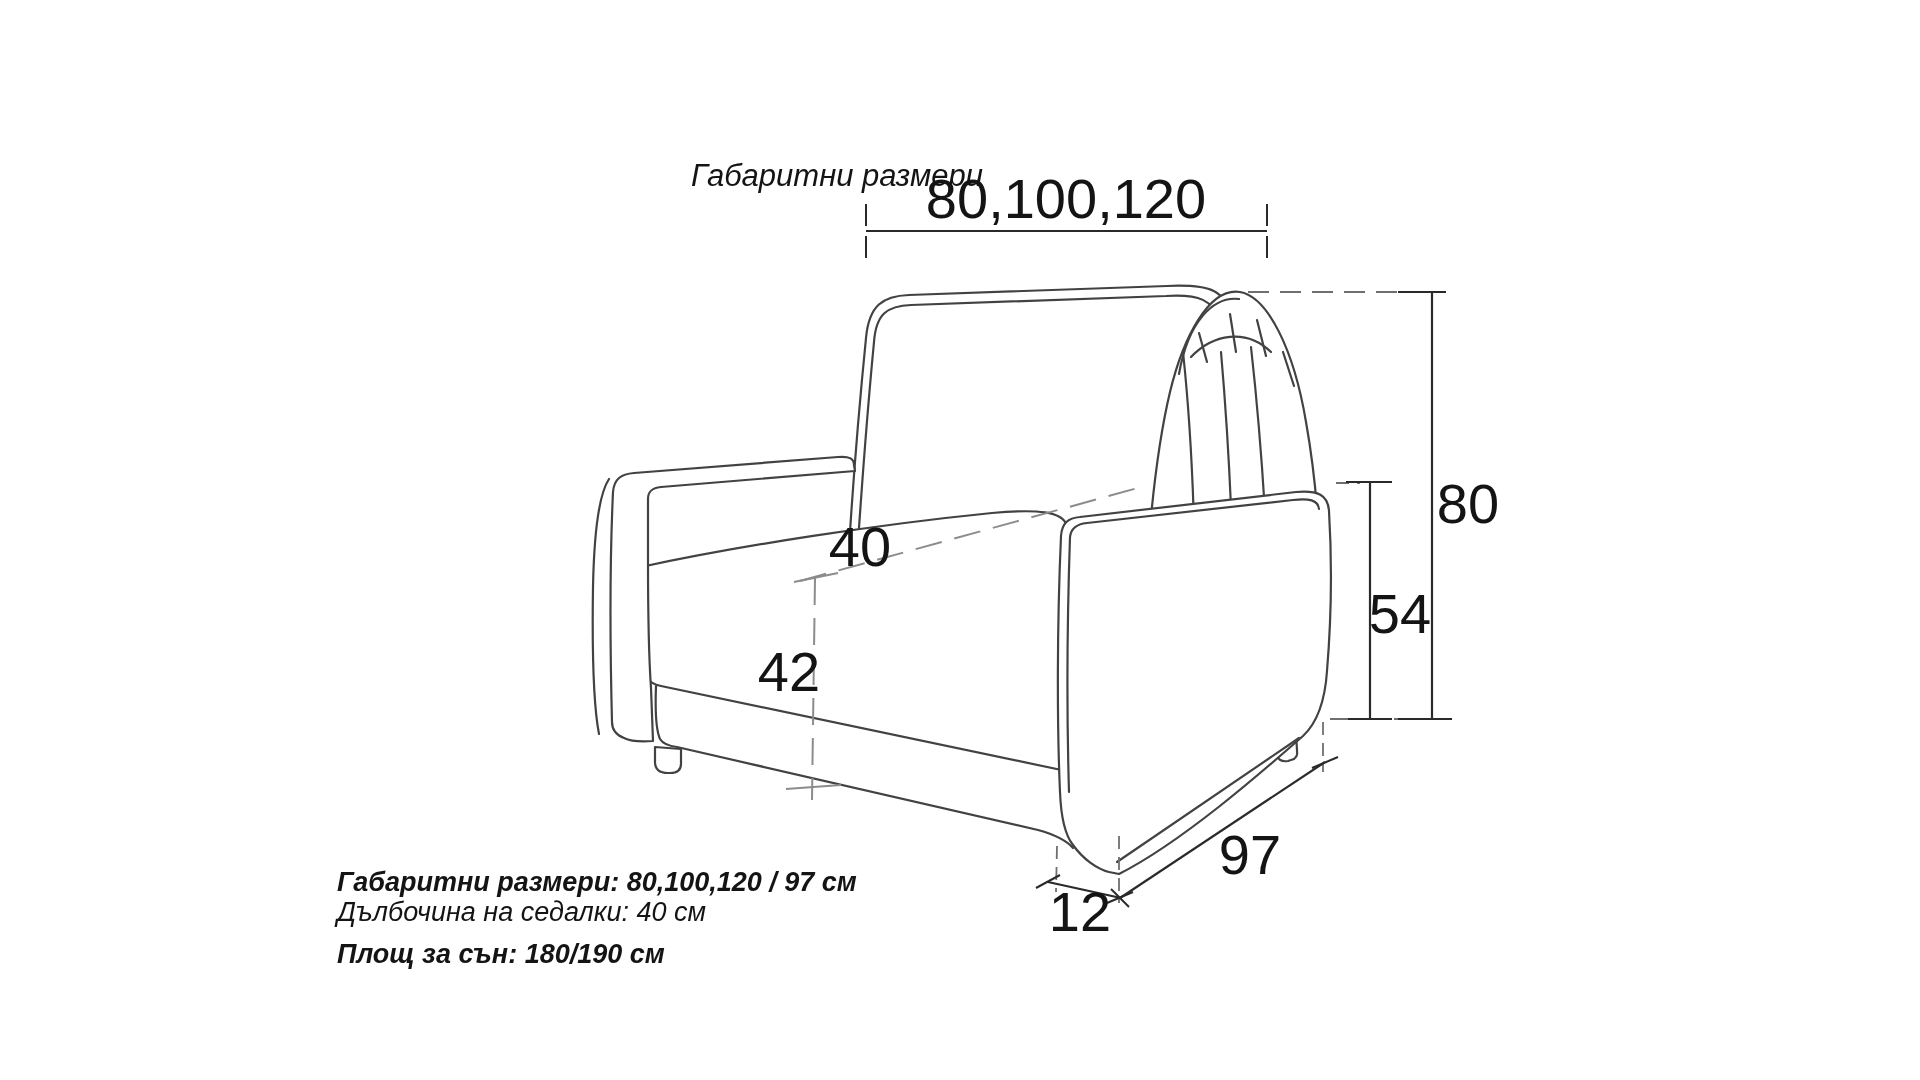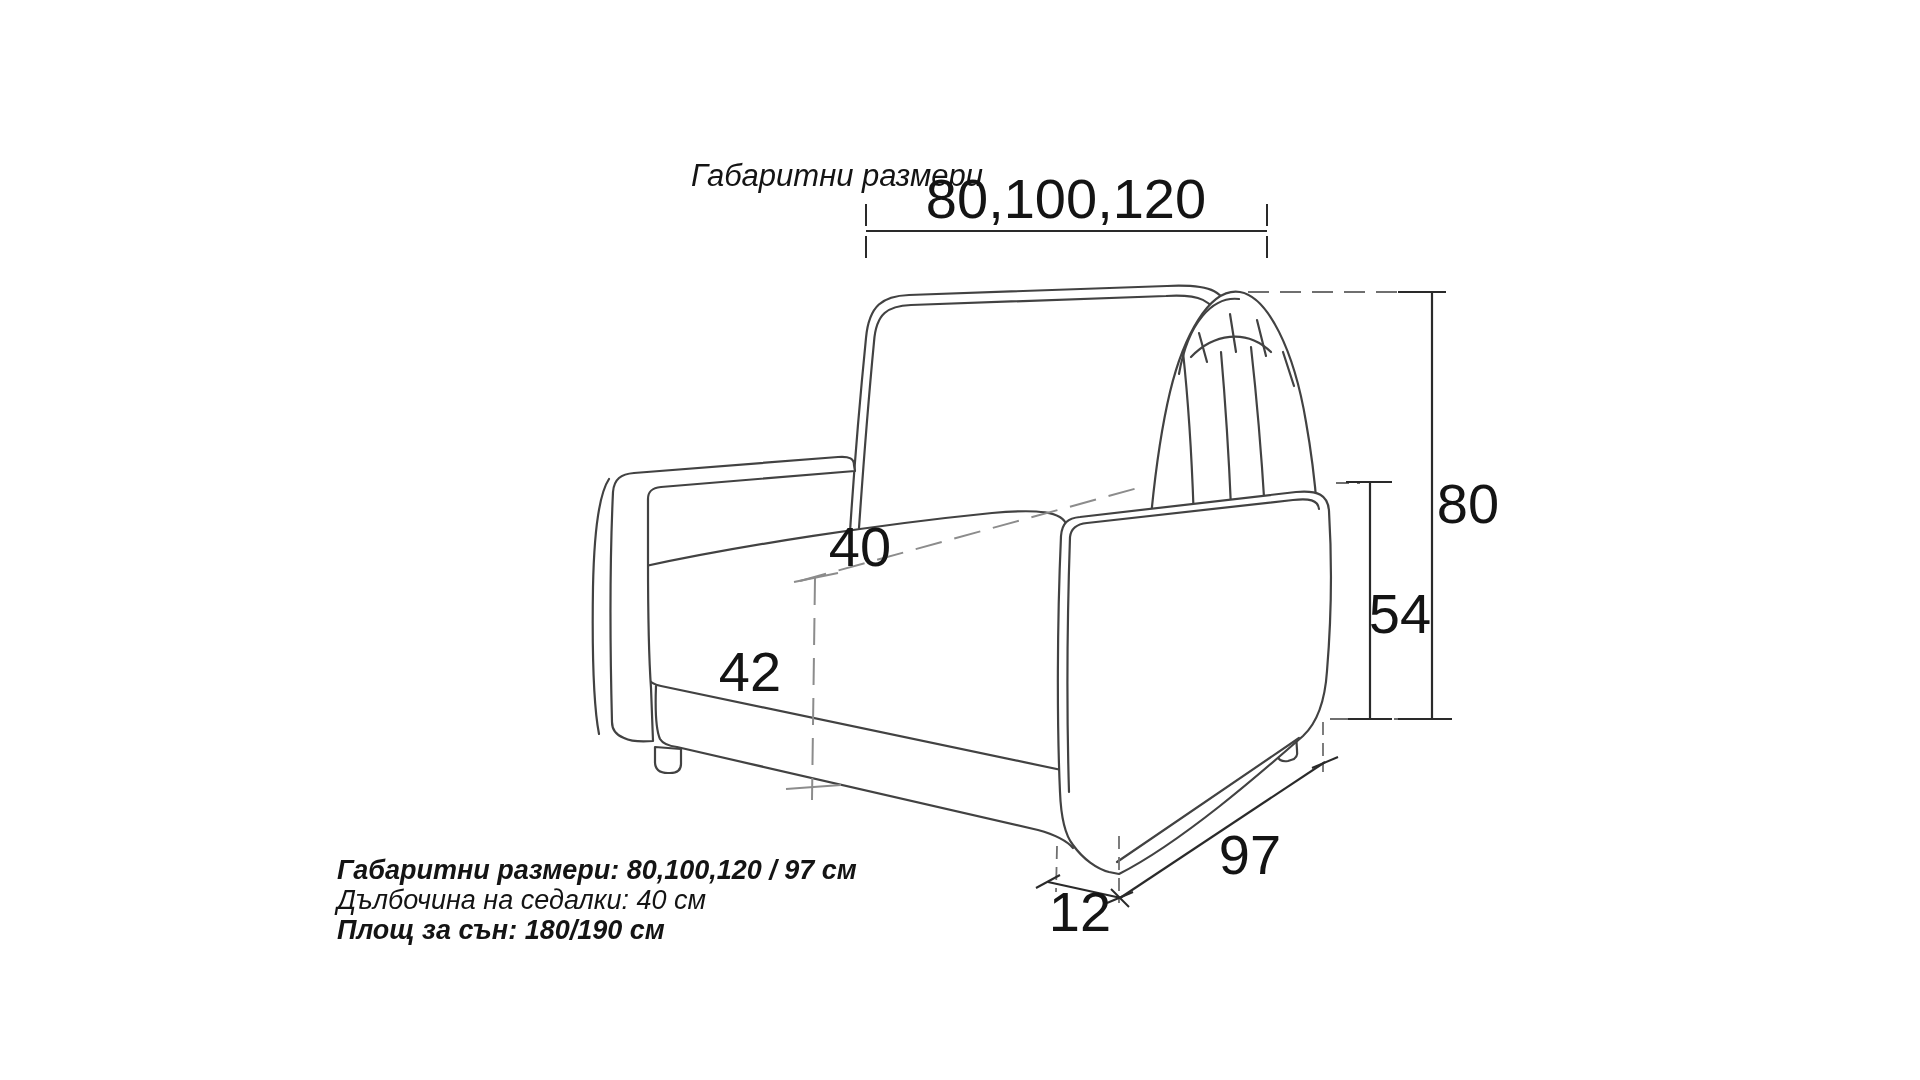--- a/index.html
+++ b/index.html
@@ -3,21 +3,21 @@
 <meta charset="utf-8">
 <style>
   html,body{margin:0;padding:0;background:#ffffff;}
   .canvas{position:relative;width:1920px;height:1080px;background:#ffffff;overflow:hidden;
           font-family:"Liberation Sans","DejaVu Sans",sans-serif;color:#141414;}
   svg.draw{position:absolute;left:0;top:0;width:1920px;height:1080px;}
   .lbl{position:absolute;transform:translate(-50%,-50%);white-space:nowrap;color:#141414;}
   .dim-num{font-size:56px;font-weight:400;letter-spacing:0px;}
   .diagram-title{font-size:31px;font-style:italic;font-weight:500;}
   .specs{position:absolute;left:337px;top:855px;font-size:27px;line-height:30px;font-style:italic;}
-  .specs .b{font-weight:bold;}
+  .specs .b{font-weight:bold;margin-top:12px;}
   .chair-line{stroke:#424242;stroke-width:2.2;fill:none;stroke-linecap:round;stroke-linejoin:round;}
   .chair-fill{stroke:#424242;stroke-width:2.2;fill:#ffffff;stroke-linecap:round;stroke-linejoin:round;}
   .dim{stroke:#2a2a2a;stroke-width:2.2;fill:none;stroke-linecap:butt;}
   .dimthin{stroke:#2a2a2a;stroke-width:2;fill:none;}
   .dash{stroke:#8c8c8c;stroke-width:2;fill:none;stroke-dasharray:27 13;}
   .ext{stroke:#6f6f6f;stroke-width:1.8;fill:none;stroke-dasharray:21 11;}
   .ext2{stroke:#6f6f6f;stroke-width:1.8;fill:none;stroke-dasharray:13 8;}
   .tickgray{stroke:#8c8c8c;stroke-width:2;fill:none;}
 </style>
 </head>
@@ -90,21 +90,21 @@
     <path class="dim" d="M 1048 882 L 1121 898"></path>
     <path class="dimthin" d="M 1036 888 L 1060 875"></path>
     <path class="dimthin" d="M 1111 889 L 1129 907"></path>
   </svg>
 
   <div class="lbl diagram-title" style="left:837px;top:176px;">Габаритни размери</div>
   <div class="lbl dim-num" style="left:1066px;top:198px;">80,100,120</div>
   <div class="lbl dim-num" style="left:1468px;top:503px;">80</div>
   <div class="lbl dim-num" style="left:1400px;top:613px;">54</div>
   <div class="lbl dim-num" style="left:860px;top:546px;">40</div>
-  <div class="lbl dim-num" style="left:750px;top:671px;">42</div>
+  <div class="lbl dim-num" style="left:789px;top:671px;">42</div>
   <div class="lbl dim-num" style="left:1250px;top:854px;">97</div>
   <div class="lbl dim-num" style="left:1080px;top:911px;">12</div>
 
   <div class="specs">
     <div class="b">Габаритни размери: 80,100,120 / 97 см</div>
     <div>Дълбочина на седалки: 40 см</div>
     <div class="b">Площ за сън: 180/190 см</div>
   </div>
 
 </div>

